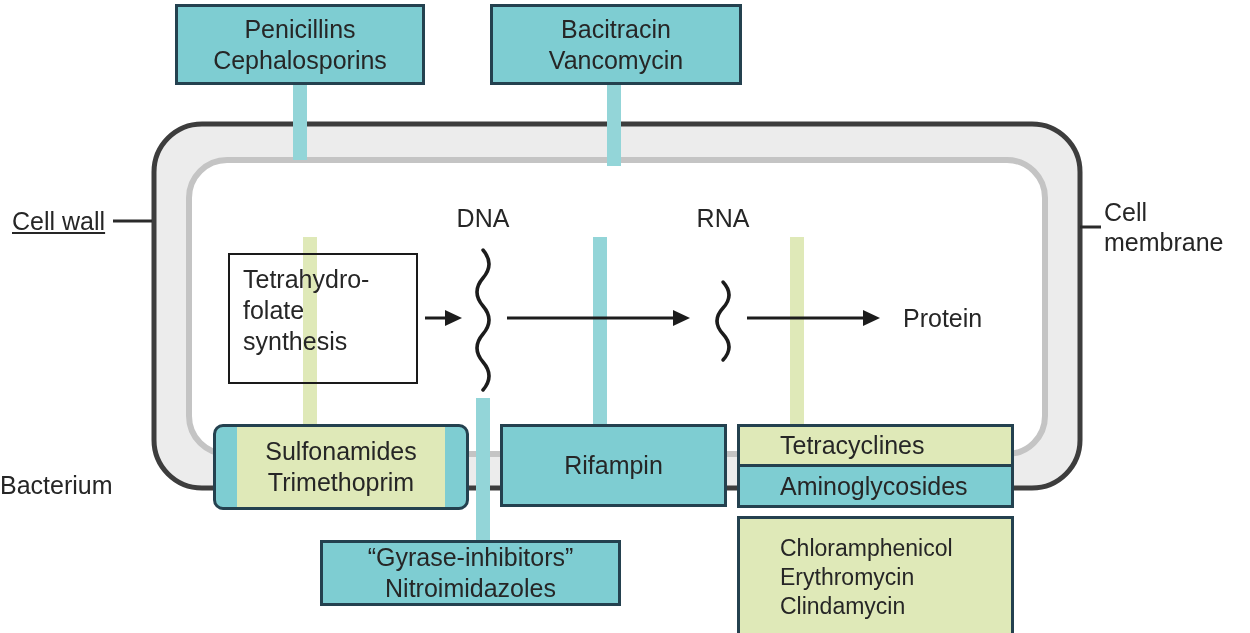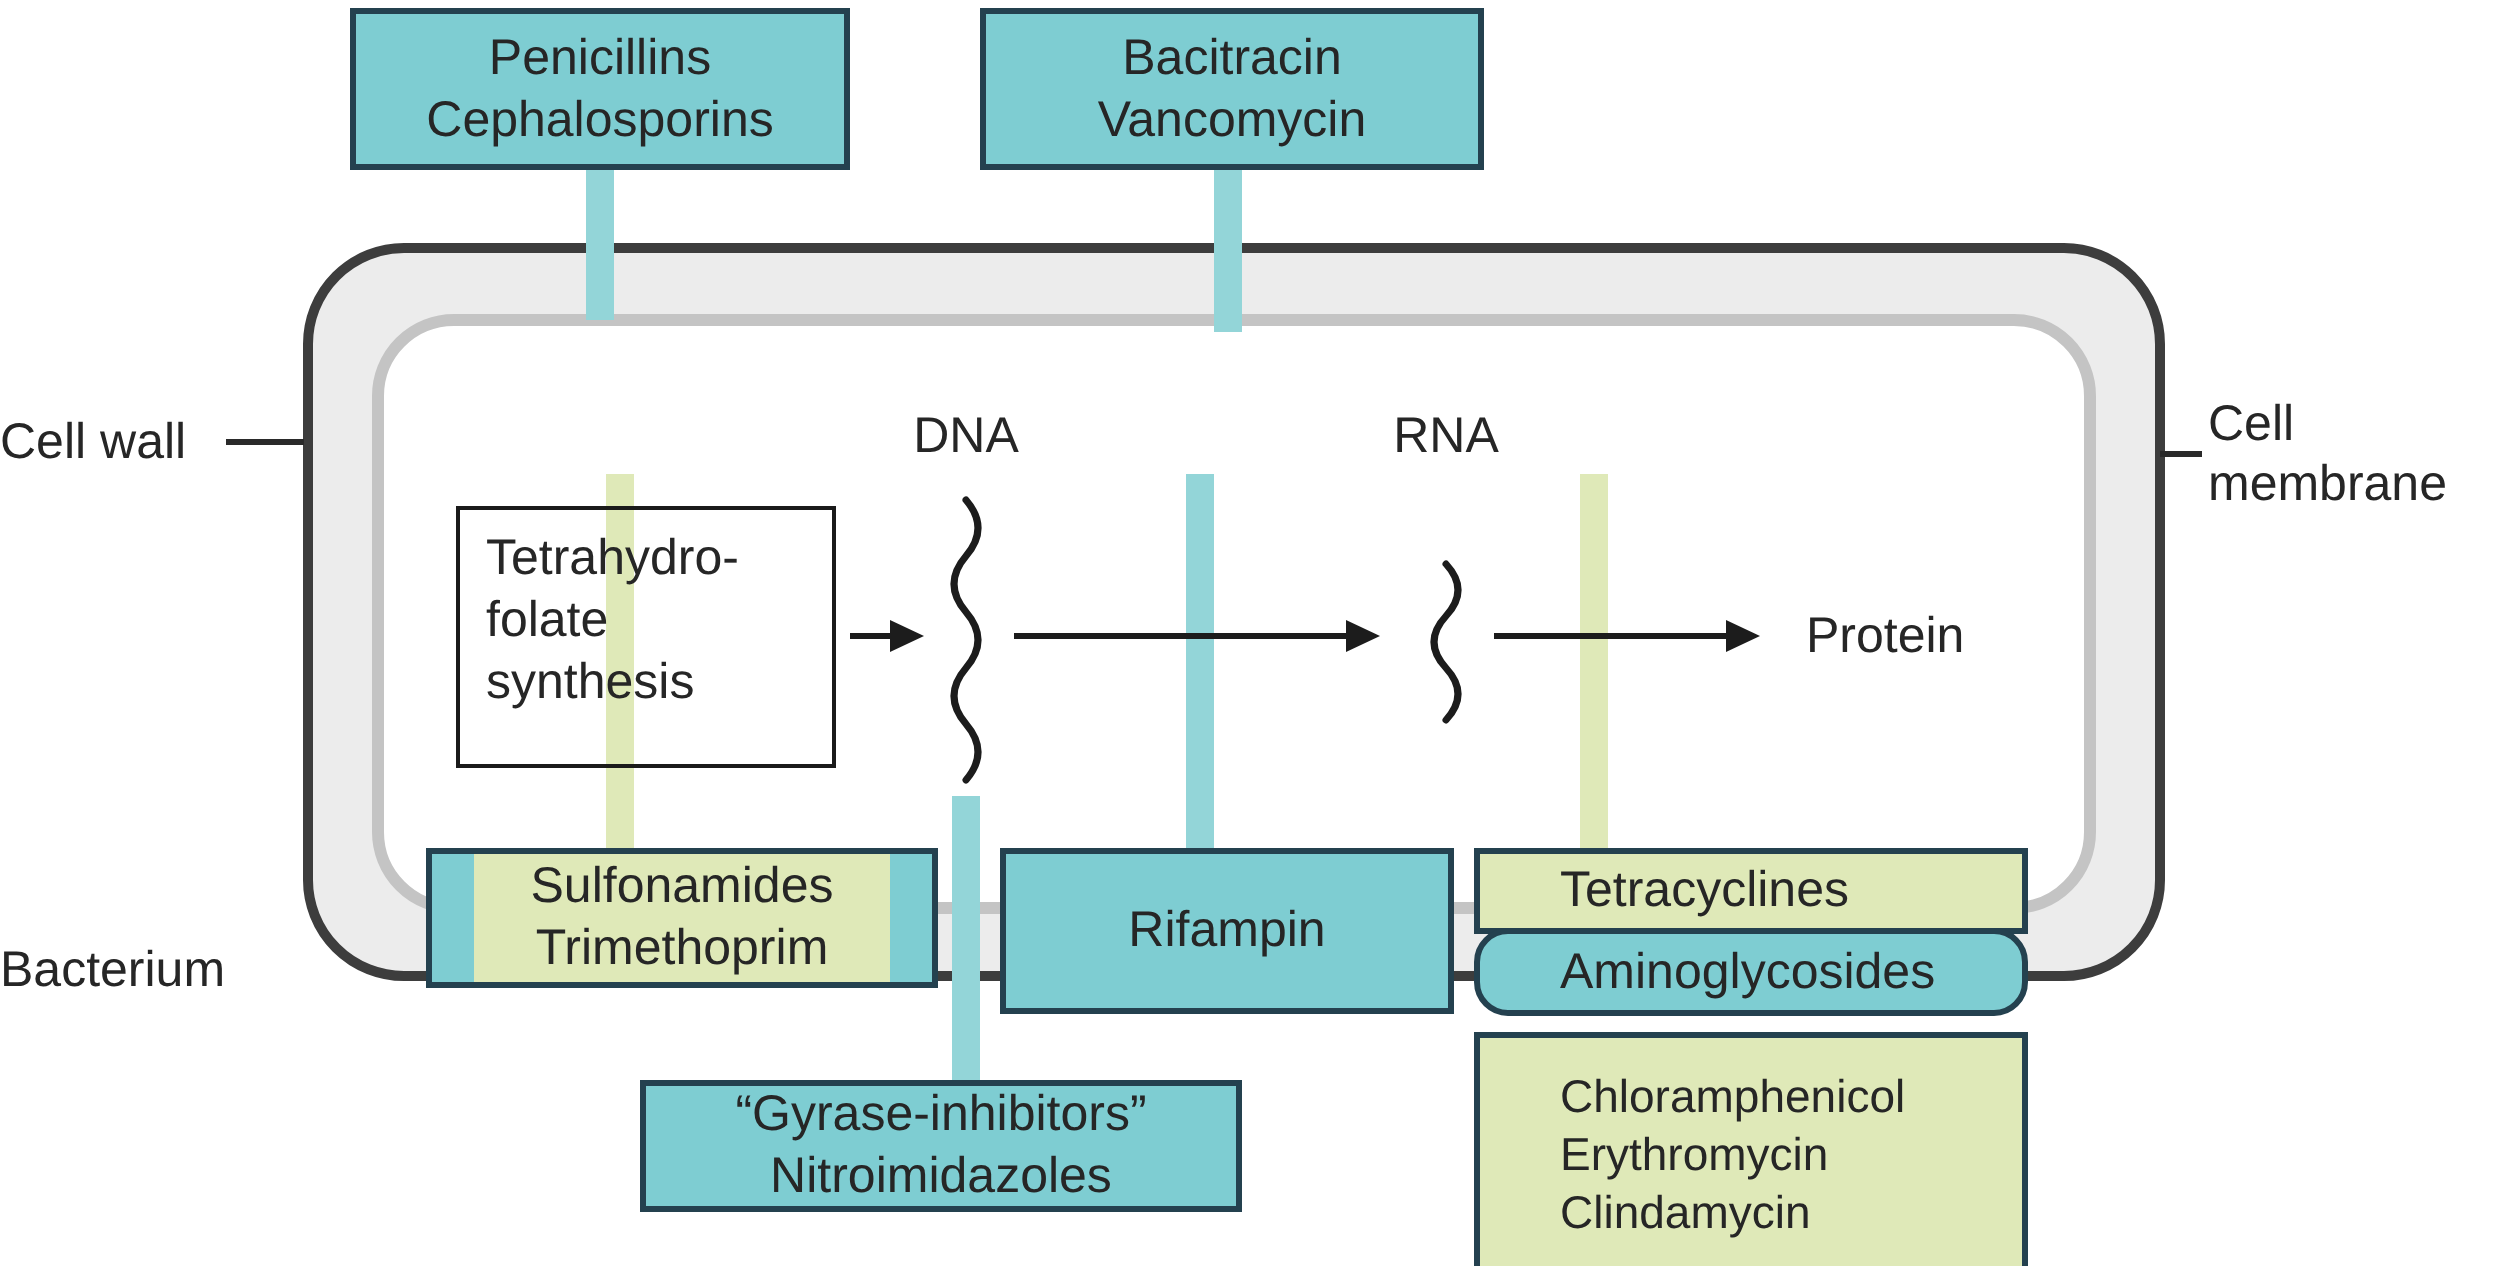--- a/index.html
+++ b/index.html
@@ -71,49 +71,49 @@
     <div>Bacitracin</div>
     <div>Vancomycin</div>
   </div>
 
   <div class="whitebox" style="left:228px;top:253px;width:190px;height:131px;">
     <div>Tetrahydro-</div>
     <div>folate</div>
     <div>synthesis</div>
   </div>
 
-  <div class="box center" style="left:213px;top:424px;width:256px;height:70px;background:linear-gradient(to right, var(--teal,#7ecdd2) 0 21px, var(--green,#dfe9b8) 21px calc(100% - 21px), var(--teal,#7ecdd2) calc(100% - 21px));">
+  <div class="box center" style="left:213px;top:424px;width:256px;height:86px;background:linear-gradient(to right, var(--teal,#7ecdd2) 0 21px, var(--green,#dfe9b8) 21px calc(100% - 21px), var(--teal,#7ecdd2) calc(100% - 21px));border-radius:10px;">
     <div>Sulfonamides</div>
     <div>Trimethoprim</div>
   </div>
 
   <div class="box teal center" style="left:500px;top:424px;width:227px;height:83px;">
     <div>Rifampin</div>
   </div>
 
   <div class="box green left" style="left:737px;top:424px;width:277px;height:43px;">
     <div>Tetracyclines</div>
   </div>
 
-  <div class="box teal left" style="left:737px;top:464px;width:277px;height:44px;border-radius:17px;">
+  <div class="box teal left" style="left:737px;top:464px;width:277px;height:44px;">
     <div>Aminoglycosides</div>
   </div>
 
   <div class="box green left small" style="left:737px;top:505px;width:277px;height:123px;">
     <div>Chloramphenicol</div>
     <div>Erythromycin</div>
     <div>Clindamycin</div>
   </div>
 
   <div class="box teal center" style="left:320px;top:540px;width:301px;height:66px;">
     <div>“Gyrase-inhibitors”</div>
     <div>Nitroimidazoles</div>
   </div>
 
-  <div class="lbl" style="left:0;top:206px;">Cell wall</div>
+  <div class="lbl" style="left:12px;top:206px;text-decoration:underline;">Cell wall</div>
 
   <div class="lbl" style="left:1104px;top:197px;">
     <div>Cell</div>
     <div>membrane</div>
   </div>
 
   <div class="lbl" style="left:0px;top:470px;">Bacterium</div>
 
   <div class="lbl centered" style="left:443px;top:203px;width:80px;">DNA</div>
   <div class="lbl centered" style="left:683px;top:203px;width:80px;">RNA</div>

